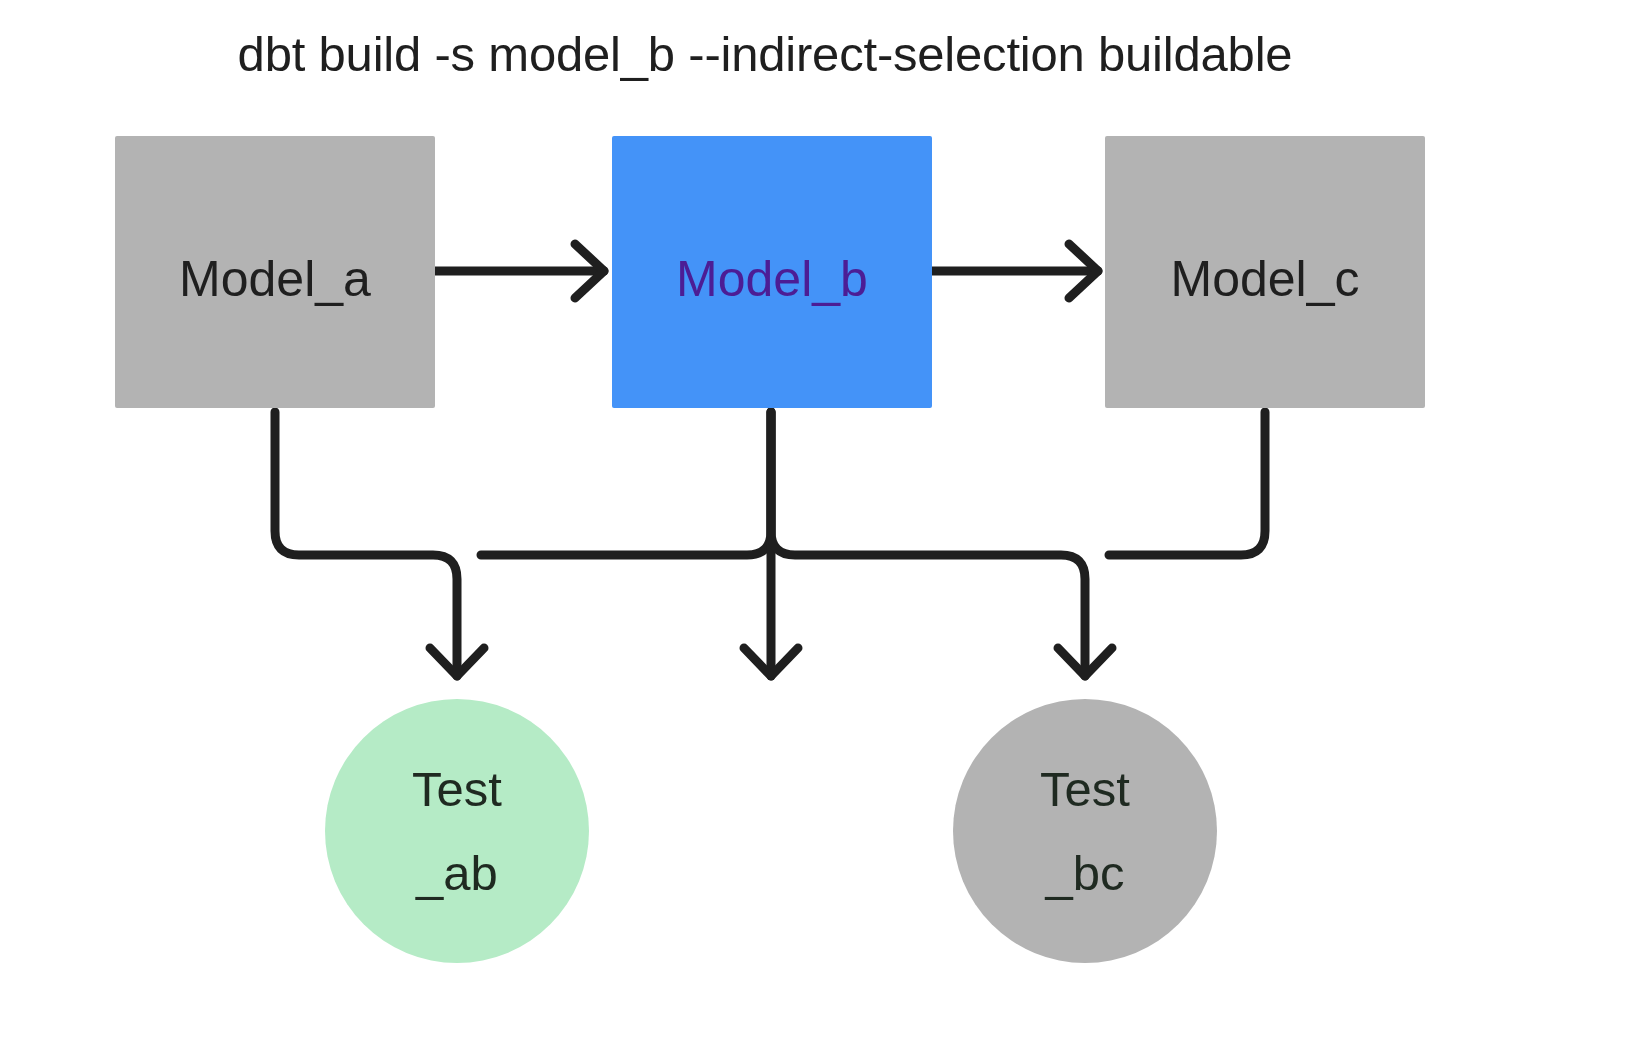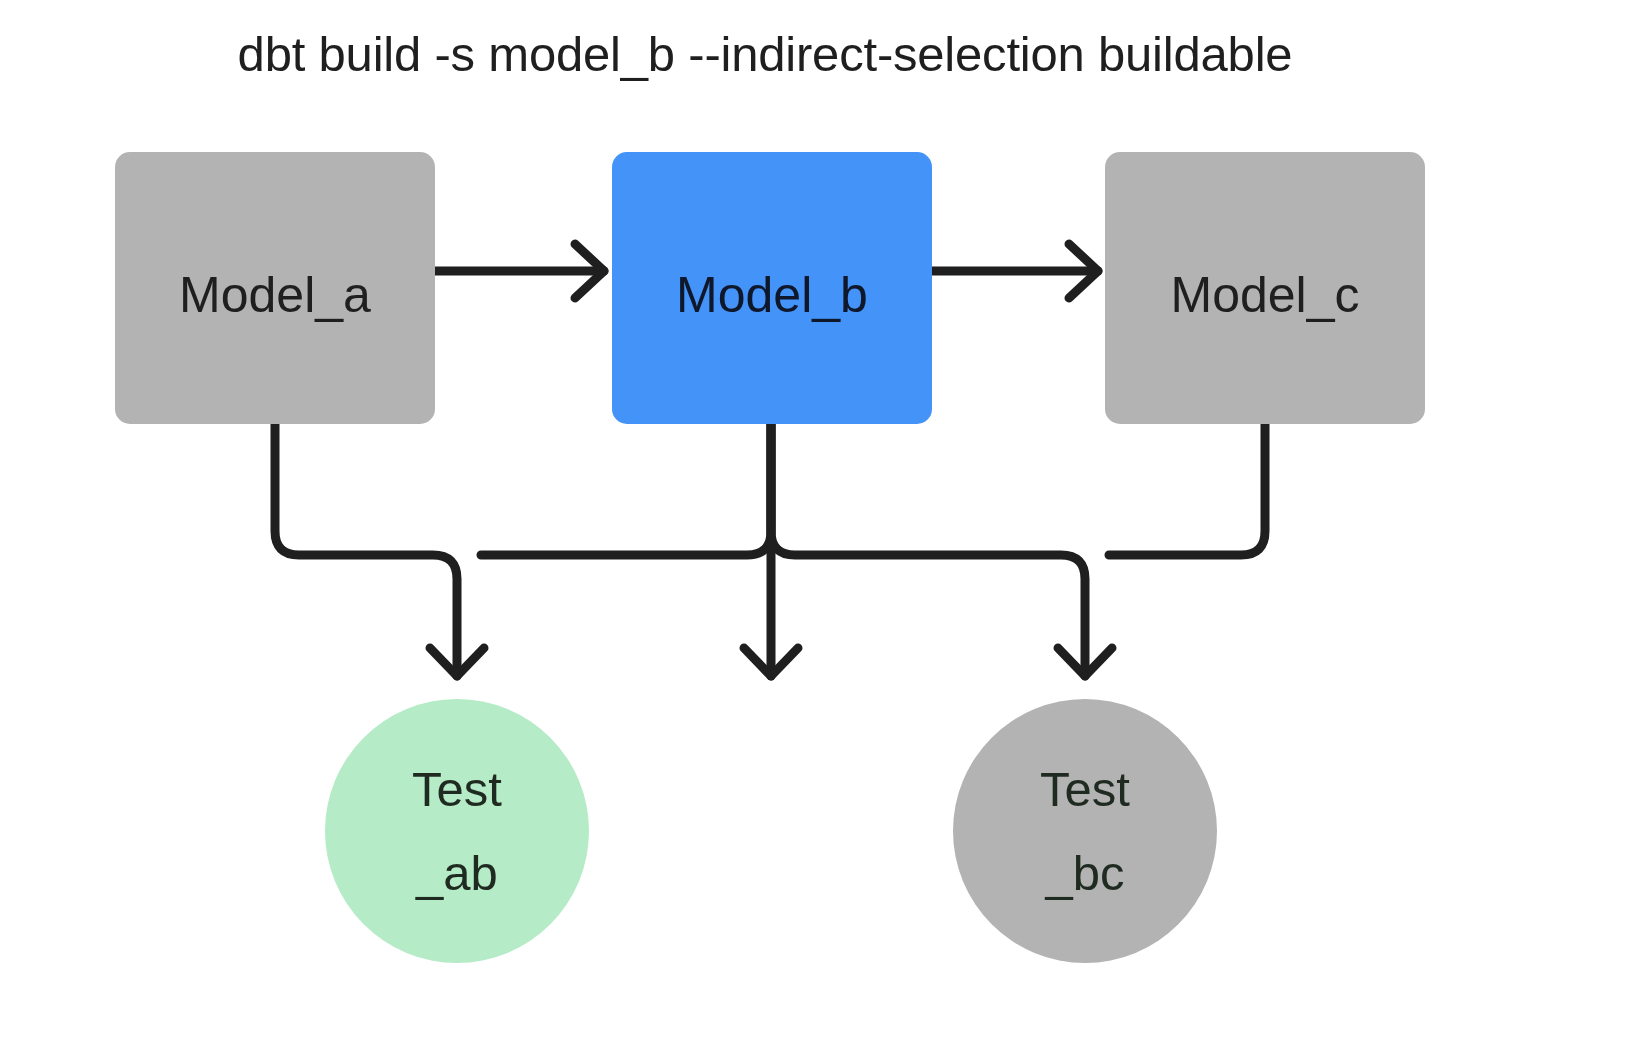--- a/index.html
+++ b/index.html
@@ -29,23 +29,22 @@
     font-size: 49px;
     font-weight: 400;
     color: #1f1f1f;
     letter-spacing: -0.2px;
     white-space: nowrap;
   }
   .node-box {
     position: absolute;
     width: 320px;
     height: 272px;
-    border-radius: 15px;
+    border-radius: 2px;
     box-sizing: border-box;
-    margin-top: 16px;
   }
   .node-box .label {
     position: absolute;
     left: 0;
     right: 0;
     top: 114px;
     text-align: center;
     font-family: "Liberation Sans", sans-serif;
     font-size: 50px;
     font-weight: 400;
@@ -123,21 +122,21 @@
       </g>
 
     </g>
   </svg>
 
   <div class="node-box" style="left:115px; top:136px; background:#b3b3b3;">
     <div class="label" style="color:#1f1f1f;">Model_a</div>
   </div>
 
   <div class="node-box" style="left:612px; top:136px; background:#4493f8;">
-    <div class="label" style="color:#0f172a;">Model_b</div>
+    <div class="label" style="color:#4c1d95;">Model_b</div>
   </div>
 
   <div class="node-box" style="left:1105px; top:136px; background:#b3b3b3;">
     <div class="label" style="color:#1f1f1f;">Model_c</div>
   </div>
 
   <div class="node-circle" style="left:325px; top:699px; background:#b5ebc6;">
     <div class="label">Test
 _ab</div>
   </div>

